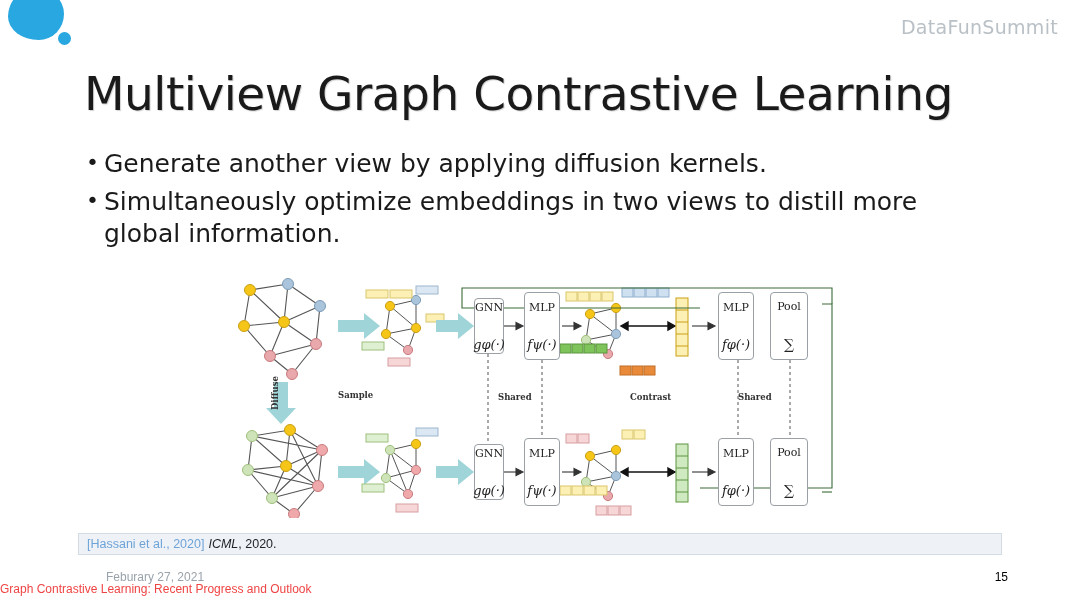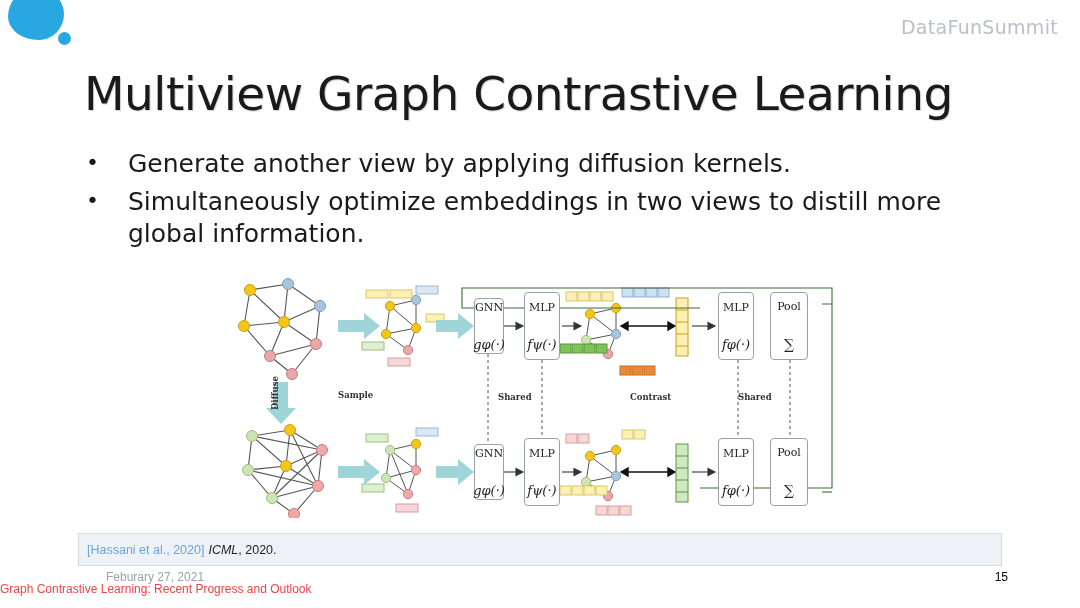--- a/index.html
+++ b/index.html
@@ -76,21 +76,20 @@
     font-family: "DejaVu Sans", sans-serif;
   }
   .bullet .dot {
     width: 18px;
     flex: 0 0 18px;
     font-size: 22px;
     line-height: 1.35;
   }
   .bullet .txt {
     flex: 1;
-    margin-left: 24px;
   }
 
   
   .figure {
     position: absolute;
     left: 230px;
     top: 278px;
     width: 615px;
     height: 240px;
   }
@@ -127,21 +126,21 @@
     transform: rotate(-90deg);
     transform-origin: left top;
   }
 
   
   .citation {
     position: absolute;
     left: 78px;
     top: 533px;
     width: 924px;
-    height: 33px;
+    height: 22px;
     background: #eef2f7;
     border: 1px solid #d3dbe4;
     box-sizing: border-box;
     display: flex;
     align-items: center;
     padding-left: 8px;
     font-size: 12.5px;
     color: #23242a;
     font-family: "Liberation Sans", sans-serif;
   }

